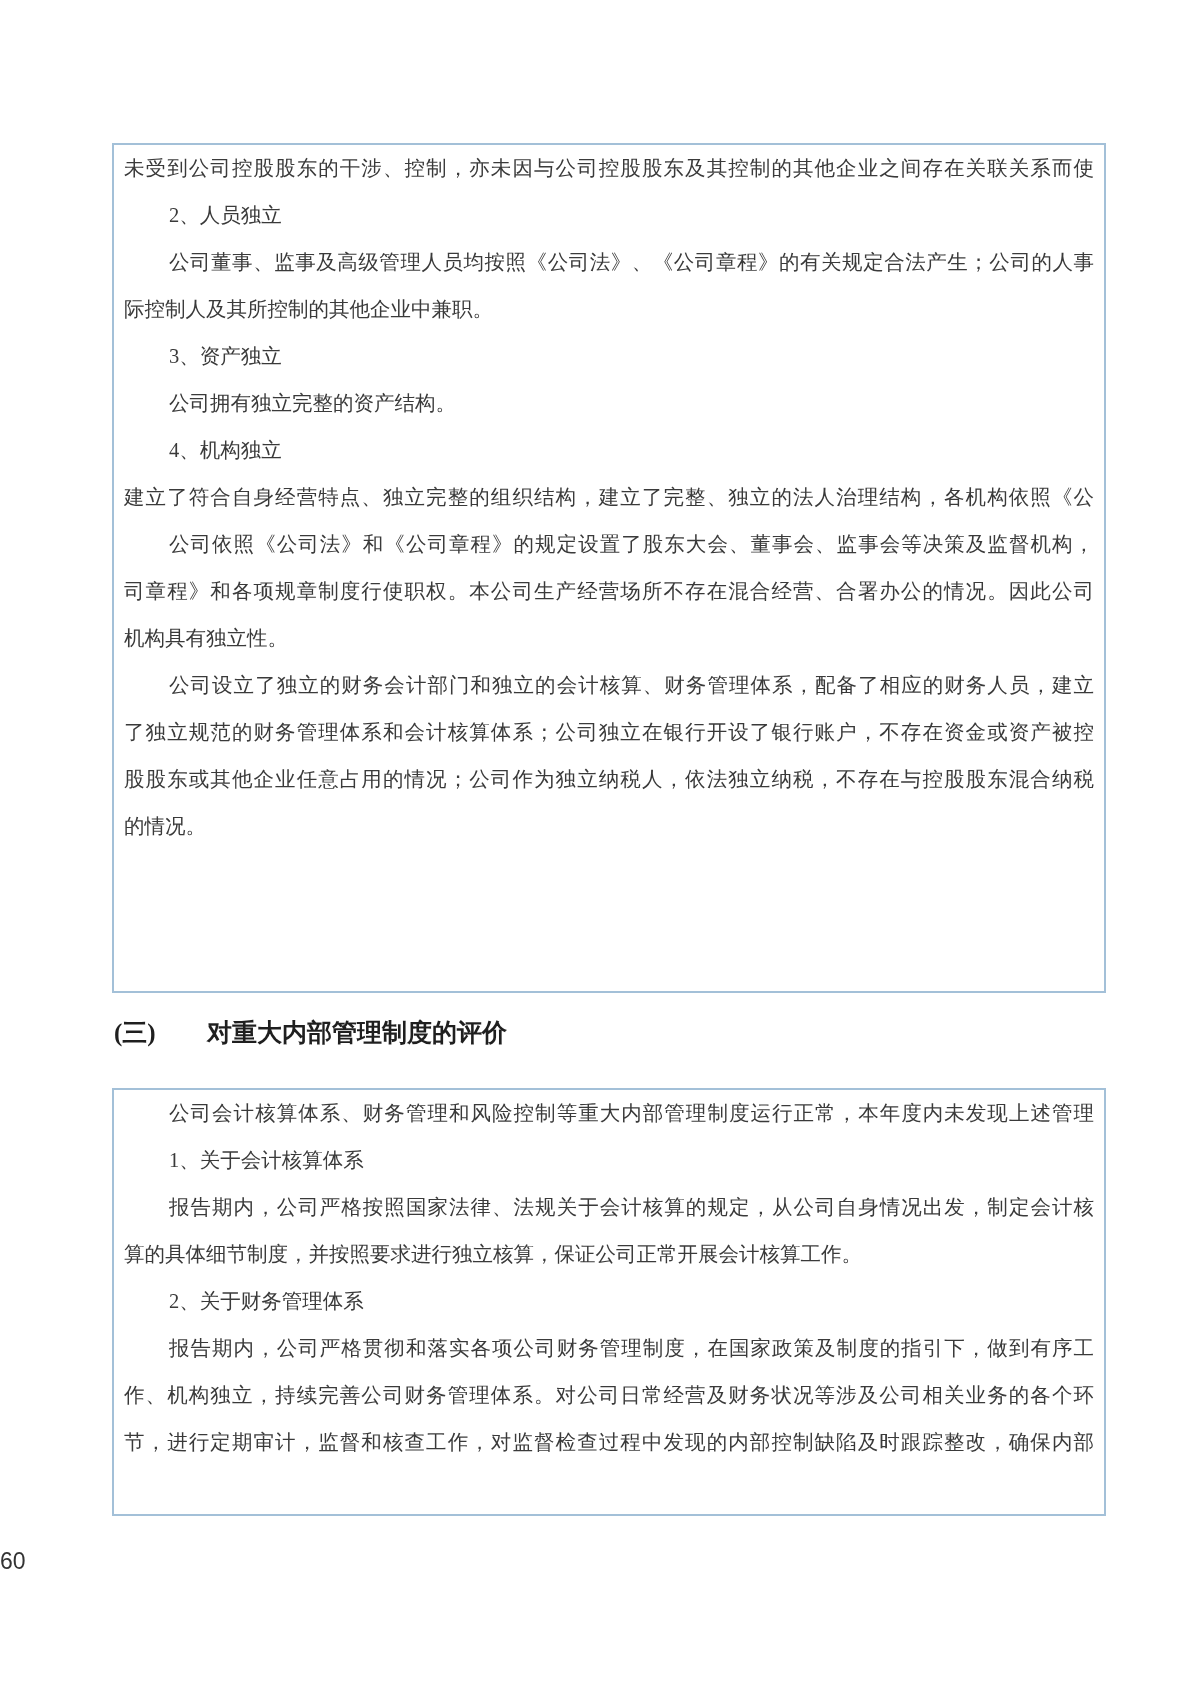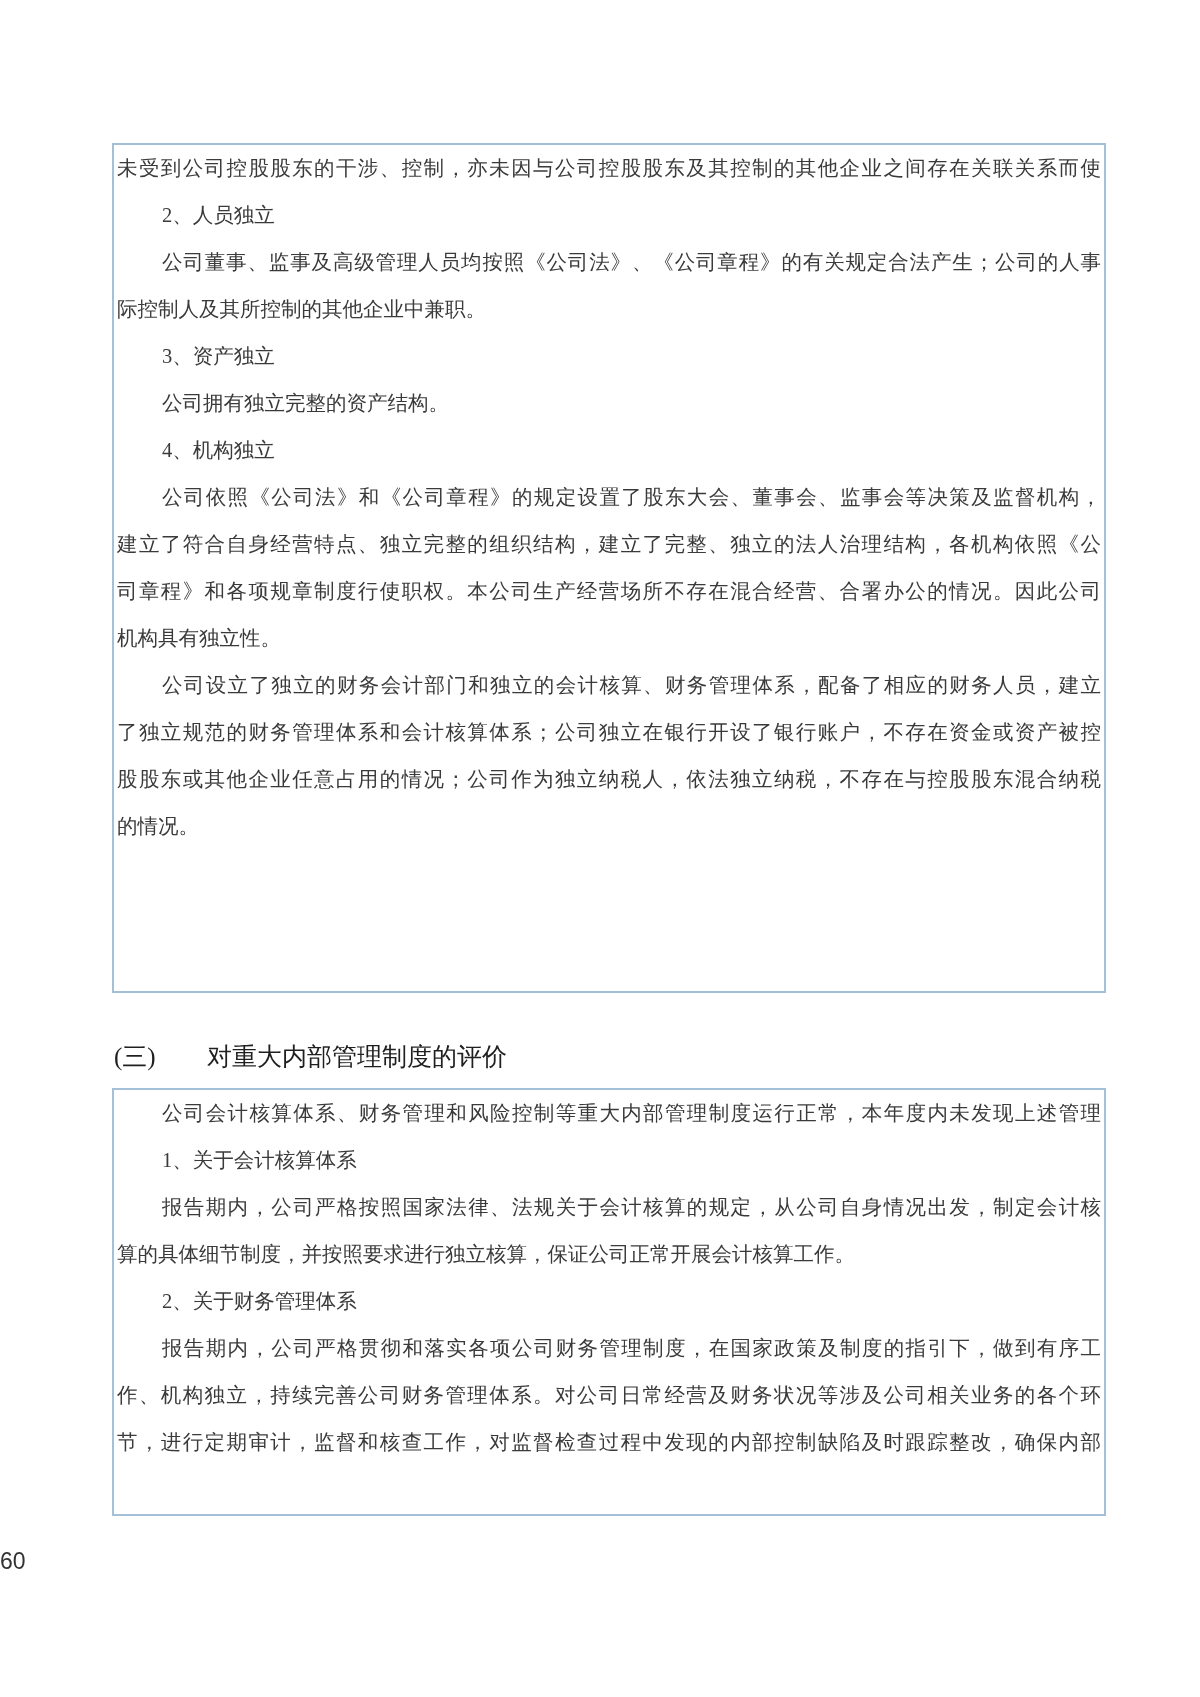--- a/index.html
+++ b/index.html
@@ -15,44 +15,44 @@
     font-family: "Liberation Serif", "DejaVu Serif", serif;
     overflow: hidden;
   }
   .doc-box {
     position: absolute;
     left: 112px;
     width: 994px;
     border: 2px solid #a3c0d8;
     box-sizing: border-box;
     background: #ffffff;
-    padding: 0 3px;
+    padding: 0 10px;
   }
   .box-independence { top: 143px; height: 850px; }
   .box-evaluation   { top: 1088px; height: 428px; }
   .text-line {
     font-size: 20.5px;
     line-height: 47px;
     height: 47px;
     color: #3a3a3a;
     overflow: hidden;
     white-space: normal;
   }
   .text-line.indent { text-indent: 45px; }
   .text-line.justify {
     text-align: justify;
     text-align-last: justify;
   }
   .section-heading {
     position: absolute;
-    top: 1040px;
+    top: 1016px;
     left: 114px;
     margin: 0;
     font-size: 25px;
-    font-weight: normal;
+    font-weight: bold;
     color: #1f1f1f;
     line-height: 34px;
     font-family: "Liberation Serif", "DejaVu Serif", serif;
     white-space: nowrap;
   }
   .section-heading .h-num { display: inline-block; margin-right: 45px; }
   .page-number {
     position: absolute;
     top: 1548px;
     left: 0;
@@ -69,22 +69,22 @@
 <div class="page">
 
   <section class="doc-box box-independence">
       <div class="text-line justify">未受到公司控股股东的干涉、控制，亦未因与公司控股股东及其控制的其他企业之间存在关联关系而使</div>
       <div class="text-line indent">2、人员独立</div>
       <div class="text-line indent justify">公司董事、监事及高级管理人员均按照《公司法》、《公司章程》的有关规定合法产生；公司的人事</div>
       <div class="text-line">际控制人及其所控制的其他企业中兼职。</div>
       <div class="text-line indent">3、资产独立</div>
       <div class="text-line indent">公司拥有独立完整的资产结构。</div>
       <div class="text-line indent">4、机构独立</div>
+      <div class="text-line justify">建立了符合自身经营特点、独立完整的组织结构，建立了完整、独立的法人治理结构，各机构依照《公</div>
       <div class="text-line indent justify">公司依照《公司法》和《公司章程》的规定设置了股东大会、董事会、监事会等决策及监督机构，</div>
-      <div class="text-line justify">建立了符合自身经营特点、独立完整的组织结构，建立了完整、独立的法人治理结构，各机构依照《公</div>
       <div class="text-line justify">司章程》和各项规章制度行使职权。本公司生产经营场所不存在混合经营、合署办公的情况。因此公司</div>
       <div class="text-line">机构具有独立性。</div>
       <div class="text-line indent justify">公司设立了独立的财务会计部门和独立的会计核算、财务管理体系，配备了相应的财务人员，建立</div>
       <div class="text-line justify">了独立规范的财务管理体系和会计核算体系；公司独立在银行开设了银行账户，不存在资金或资产被控</div>
       <div class="text-line justify">股股东或其他企业任意占用的情况；公司作为独立纳税人，依法独立纳税，不存在与控股股东混合纳税</div>
       <div class="text-line">的情况。</div>
     </section>
 
   <h2 class="section-heading">
     <span class="h-num">(三)</span>

